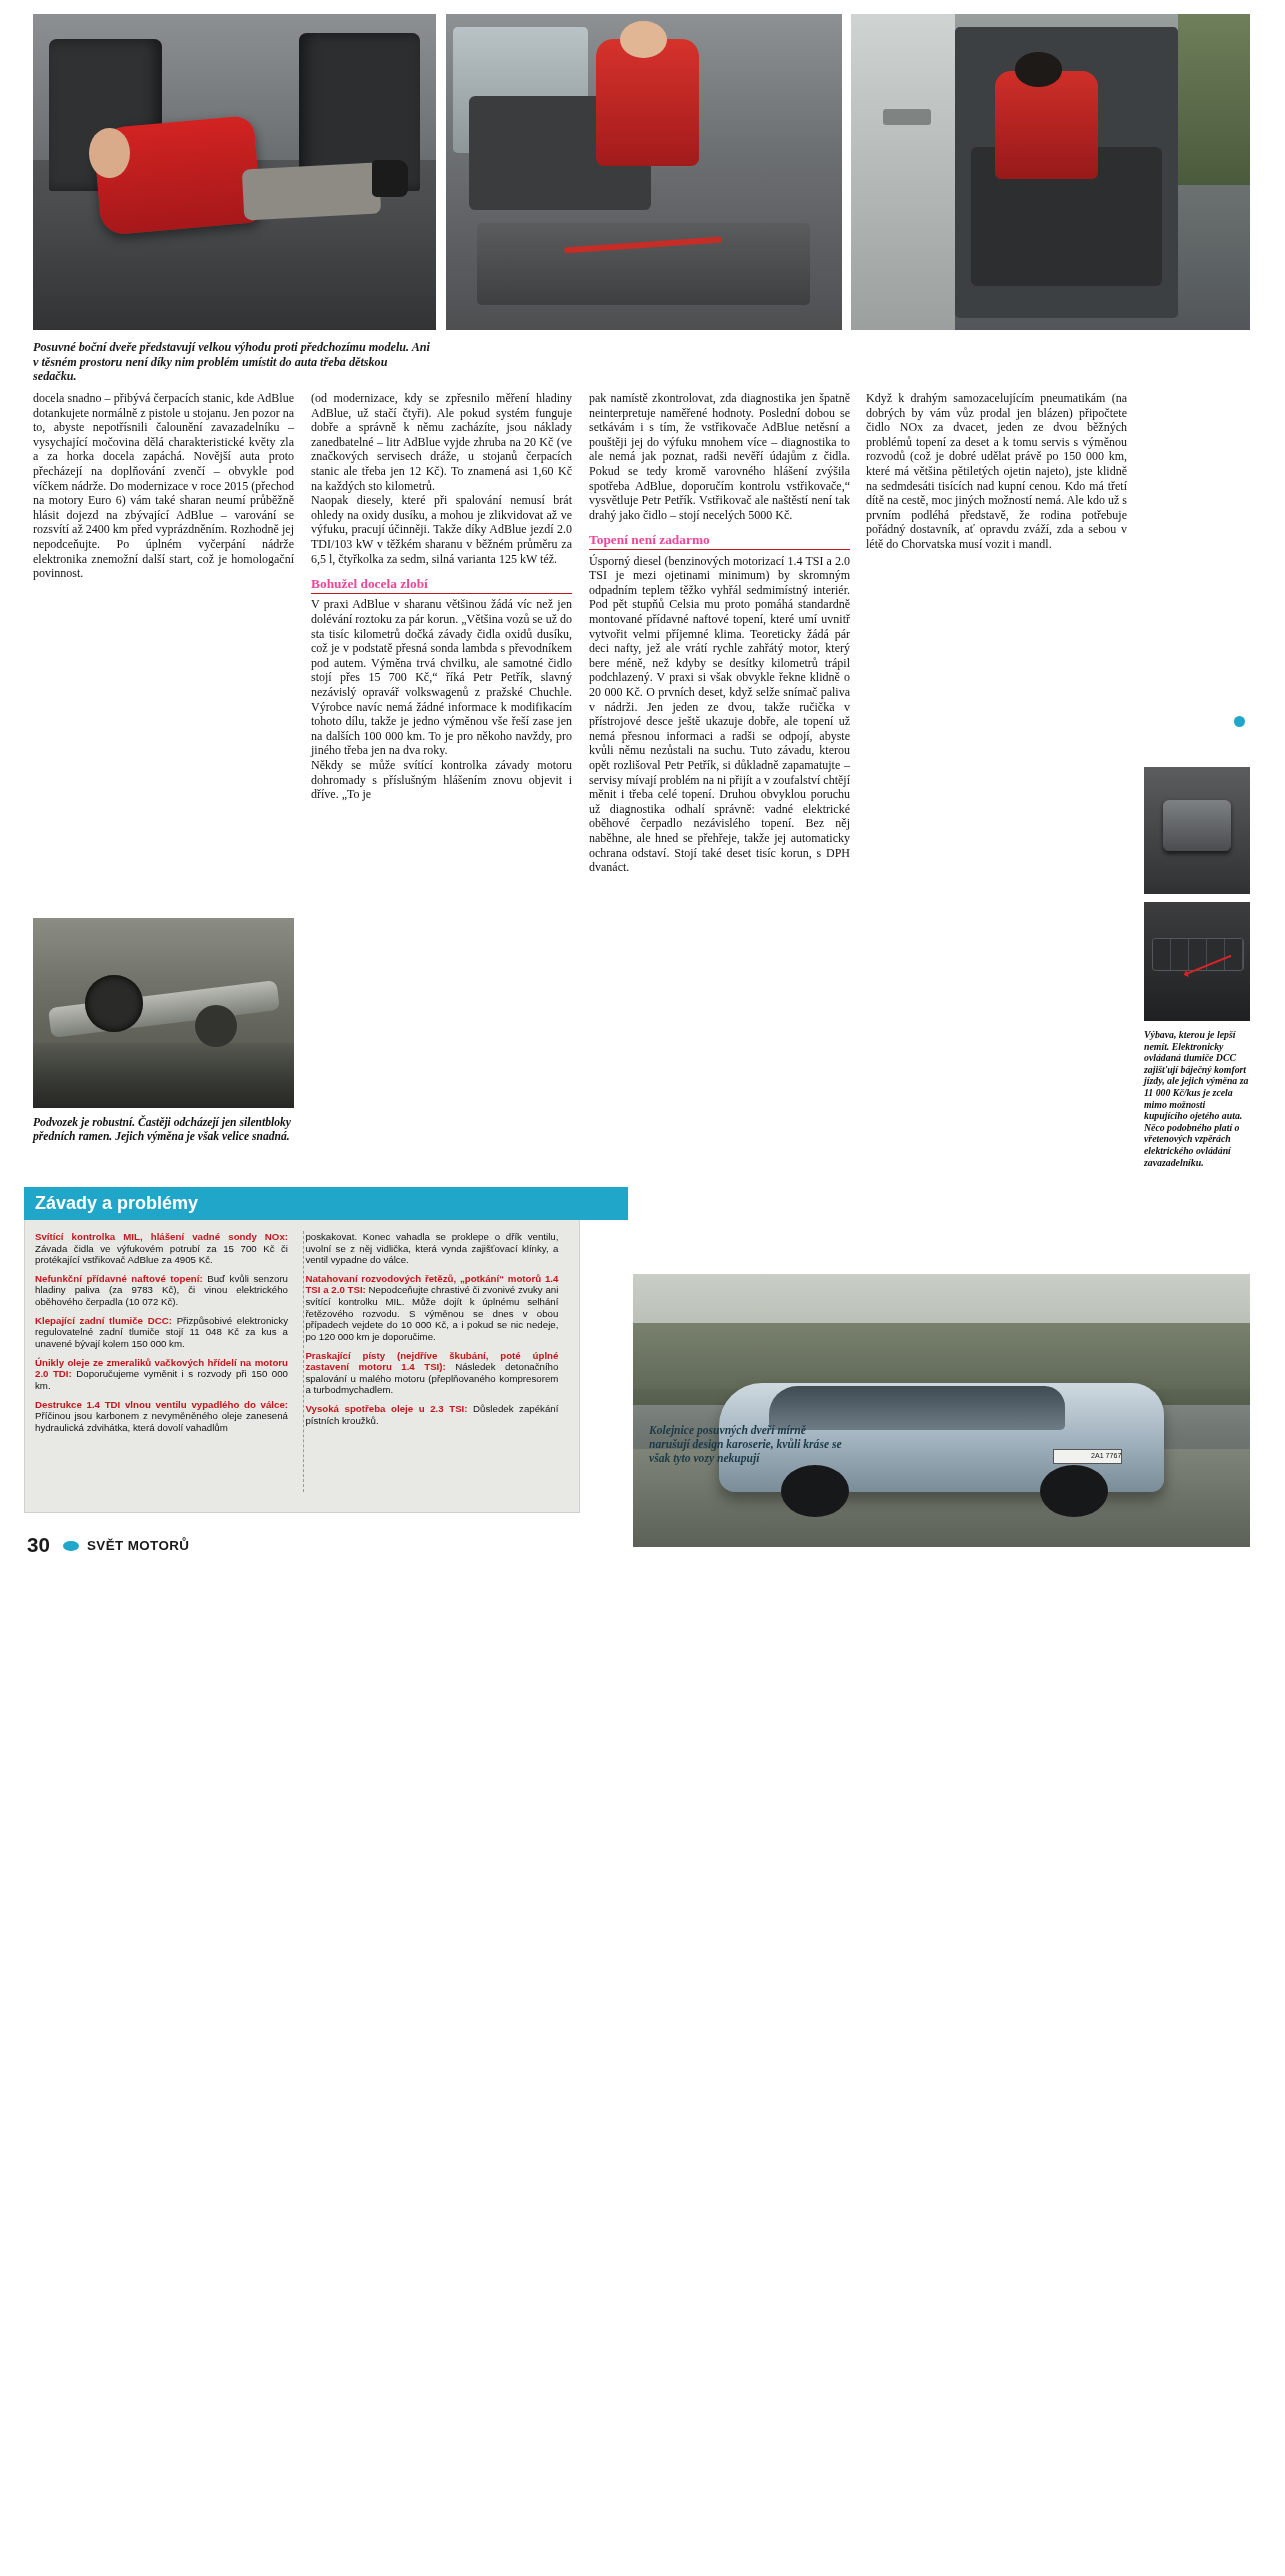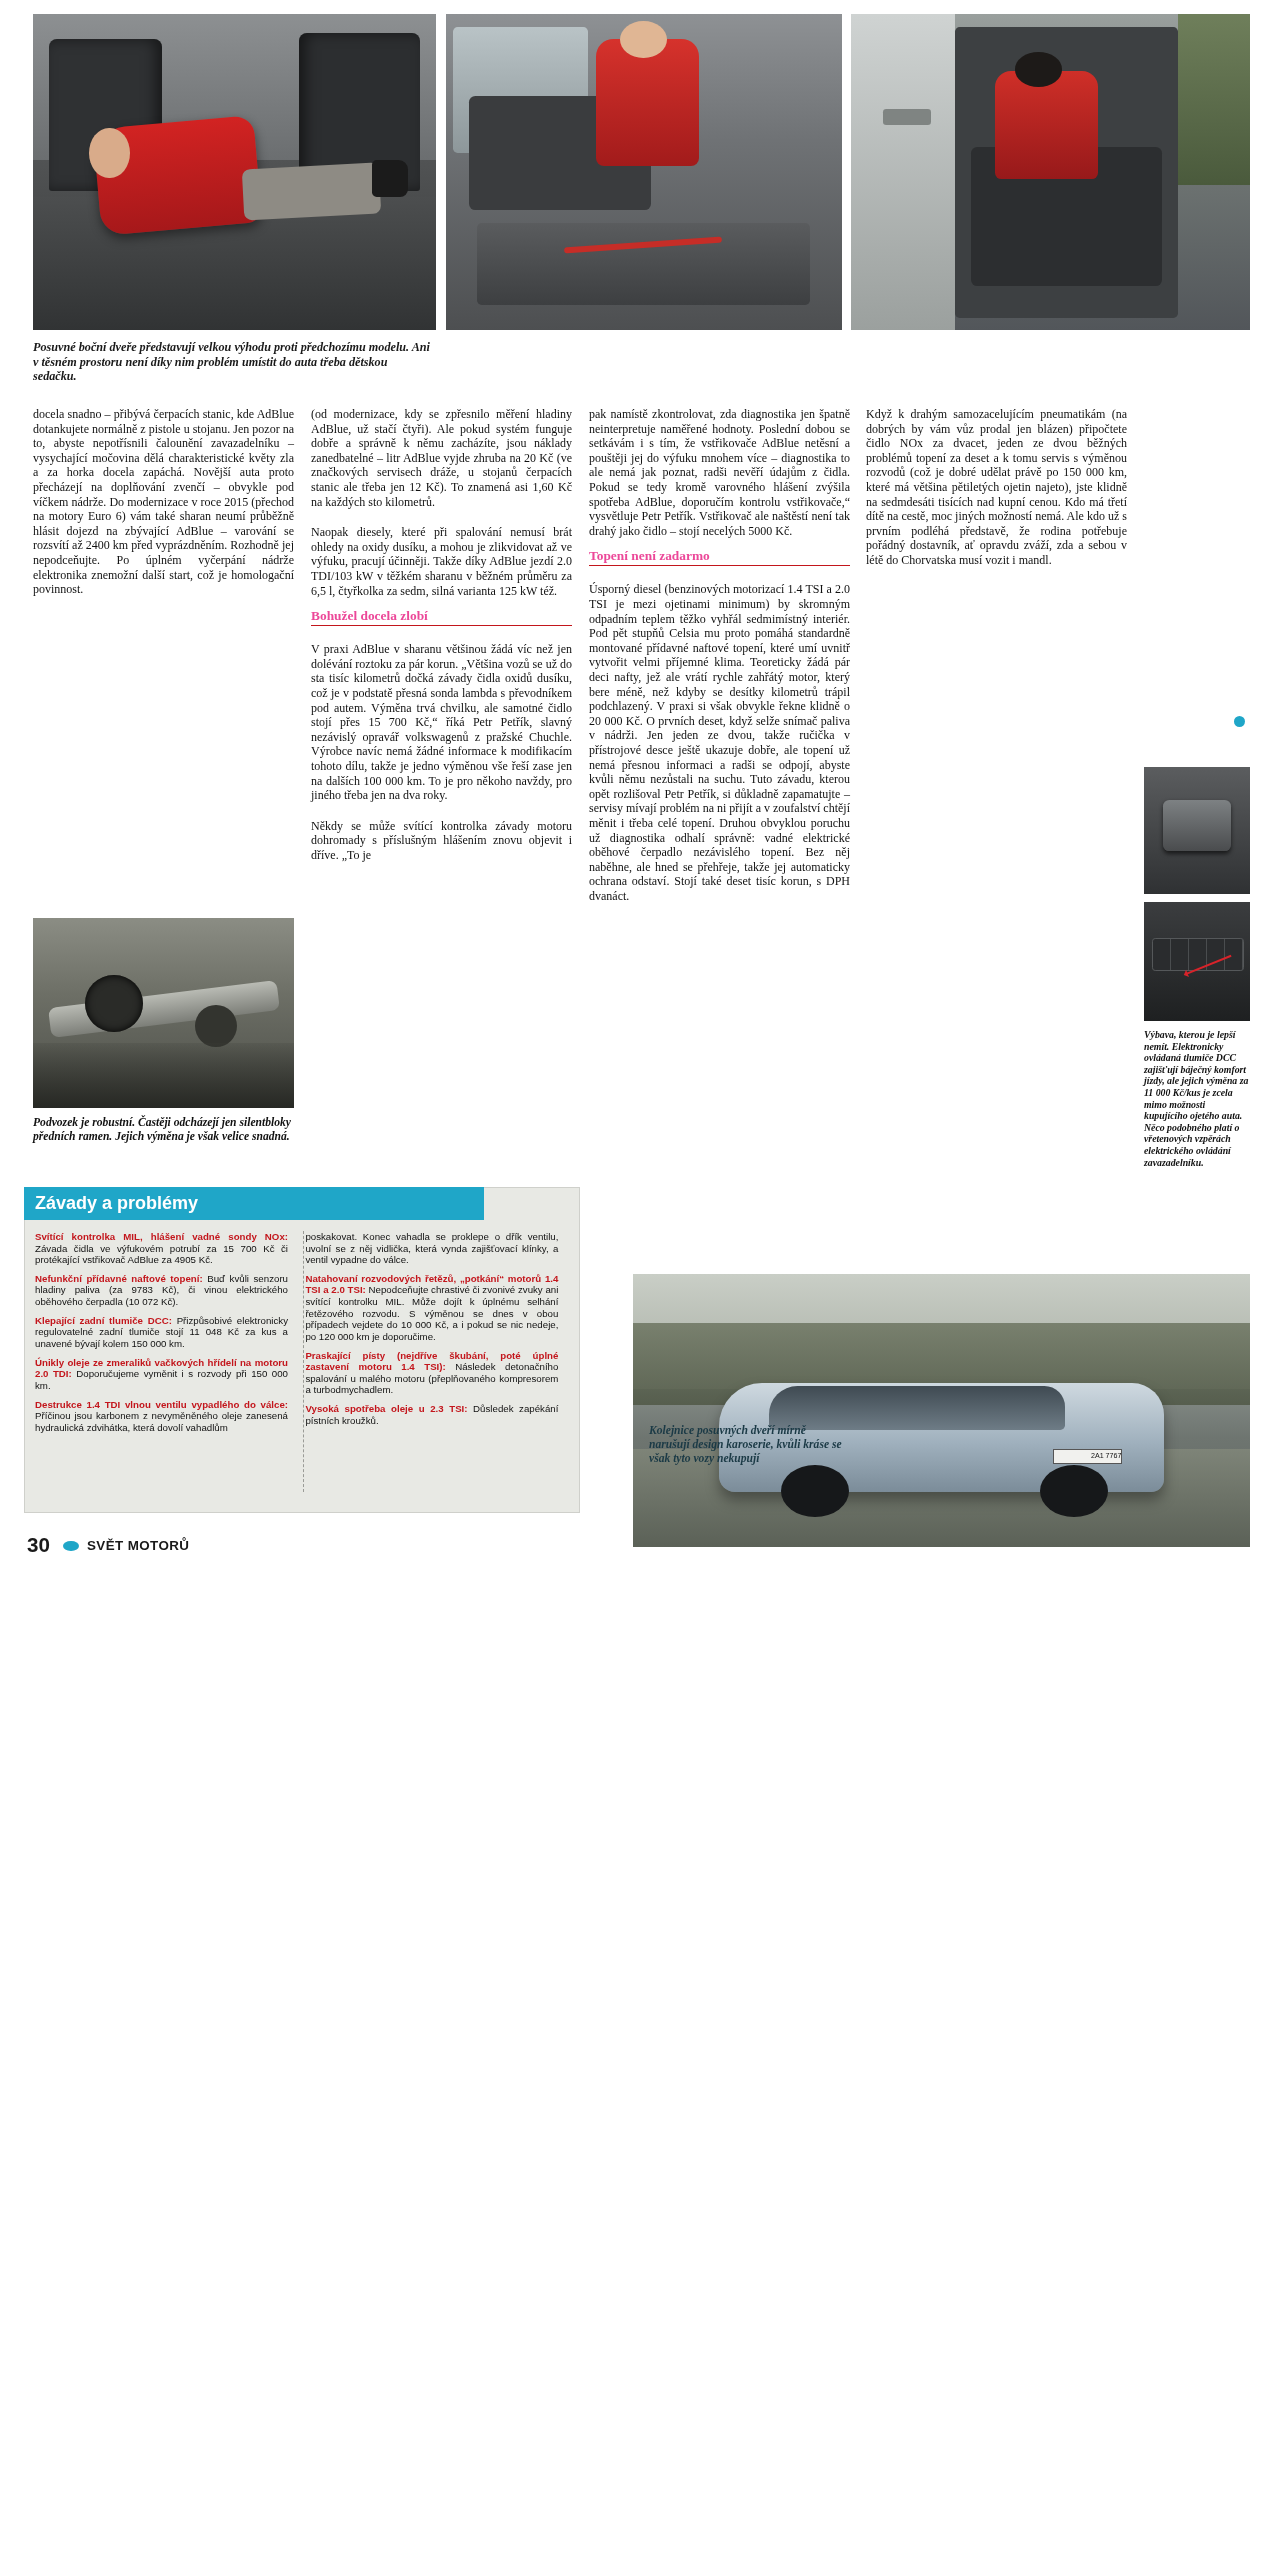--- a/index.html
+++ b/index.html
@@ -47,41 +47,41 @@
 
   
   .capRow{position:absolute;left:33px;top:340px;width:1217px;display:flex;gap:9.5px;}
   .cap{font-style:italic;font-weight:bold;font-size:12.2px;line-height:14.6px;color:#1a1a1a;}
   .cap.c1{width:403px;}
   .cap.c2{width:396px;}
   .cap.c3{width:399px;}
 
   
   .col{position:absolute;font-size:12px;line-height:14.6px;text-align:justify;hyphens:auto;}
-  .col p{margin:16px 0 0 0;text-indent:0;}
+  .col p{margin:0 0 0 0;text-indent:0;}
   .col p + p{text-indent:0;}
   .c1b{left:33px;top:391px;width:261px;}
   .c2b{left:311px;top:391px;width:261px;}
   .c3b{left:589px;top:391px;width:261px;}
   .c4b{left:866px;top:391px;width:261px;}
 
   .subhead{display:block;color:#ec4899;font-weight:bold;font-size:13.4px;line-height:16px;margin:9.5px 0 3.2px;border-bottom:1.2px solid #c3161c;padding-bottom:1.6px;}
 
   
   .chassisPhoto{position:absolute;left:33px;top:918px;width:261px;height:190px;
      background:linear-gradient(180deg,#8b8d84 0%,#6d6f66 40%,#4b4d47 100%);overflow:hidden;}
   .chassisPhoto .arm{position:absolute;left:6%;top:40%;width:88%;height:16%;background:linear-gradient(180deg,#b9bbb4,#7c7e78);border-radius:8px;transform:rotate(-7deg);}
   .chassisPhoto .bush{position:absolute;left:20%;top:30%;width:22%;height:30%;background:#2a2b28;border-radius:50%;box-shadow:inset 0 0 8px #000;}
   .chassisPhoto .bush2{position:absolute;left:62%;top:46%;width:16%;height:22%;background:#33342f;border-radius:50%;}
   .chassisPhoto .grime{position:absolute;left:0;bottom:0;width:100%;height:34%;background:linear-gradient(180deg,rgba(60,62,55,.2),rgba(35,36,32,.9));}
   .chassisCap{position:absolute;left:33px;top:1116px;width:261px;font-style:italic;font-weight:bold;font-size:11.6px;line-height:14px;}
 
   
   .faultBox{position:absolute;left:24px;top:1187px;width:554px;height:324px;background:#e8e9e4;border:0.8px solid #cfd0cb;}
-  .faultHead{position:absolute;left:24px;top:1187px;width:460px;height:33px;background:#1fa6c8;color:#fff;font-family:"Liberation Sans",sans-serif;font-weight:bold;font-size:18px;line-height:33px;padding-left:11px;box-sizing:border-box;}
+  .faultHead{position:absolute;left:24px;top:1187px;width:604px;height:33px;background:#1fa6c8;color:#fff;font-family:"Liberation Sans",sans-serif;font-weight:bold;font-size:18px;line-height:33px;padding-left:11px;box-sizing:border-box;}
   .faultCols{position:absolute;left:35px;top:1231px;width:535px;display:flex;gap:17.4px;}
   .fcol{width:253px;font-family:"Liberation Sans",sans-serif;font-size:9.7px;line-height:11.6px;text-align:justify;}
   .fcol .ft{font-weight:bold;color:#c3161c;}
   .fcol p{margin:0 0 7.1px 0;}
   .fdiv{position:absolute;left:303px;top:1231px;width:0.8px;height:261px;border-left:0.8px dashed #9a9b96;}
 
   
   .pgnum{position:absolute;left:27px;top:1533px;font-family:"Liberation Sans",sans-serif;font-weight:bold;font-size:20.6px;color:#1a1a1a;}
   .pgdot{position:absolute;left:63px;top:1541px;width:16px;height:10.3px;background:#1fa6c8;border-radius:50%;}
   .pgtitle{position:absolute;left:87px;top:1538px;font-family:"Liberation Sans",sans-serif;font-weight:bold;font-size:13.4px;letter-spacing:0.4px;color:#1a1a1a;}

